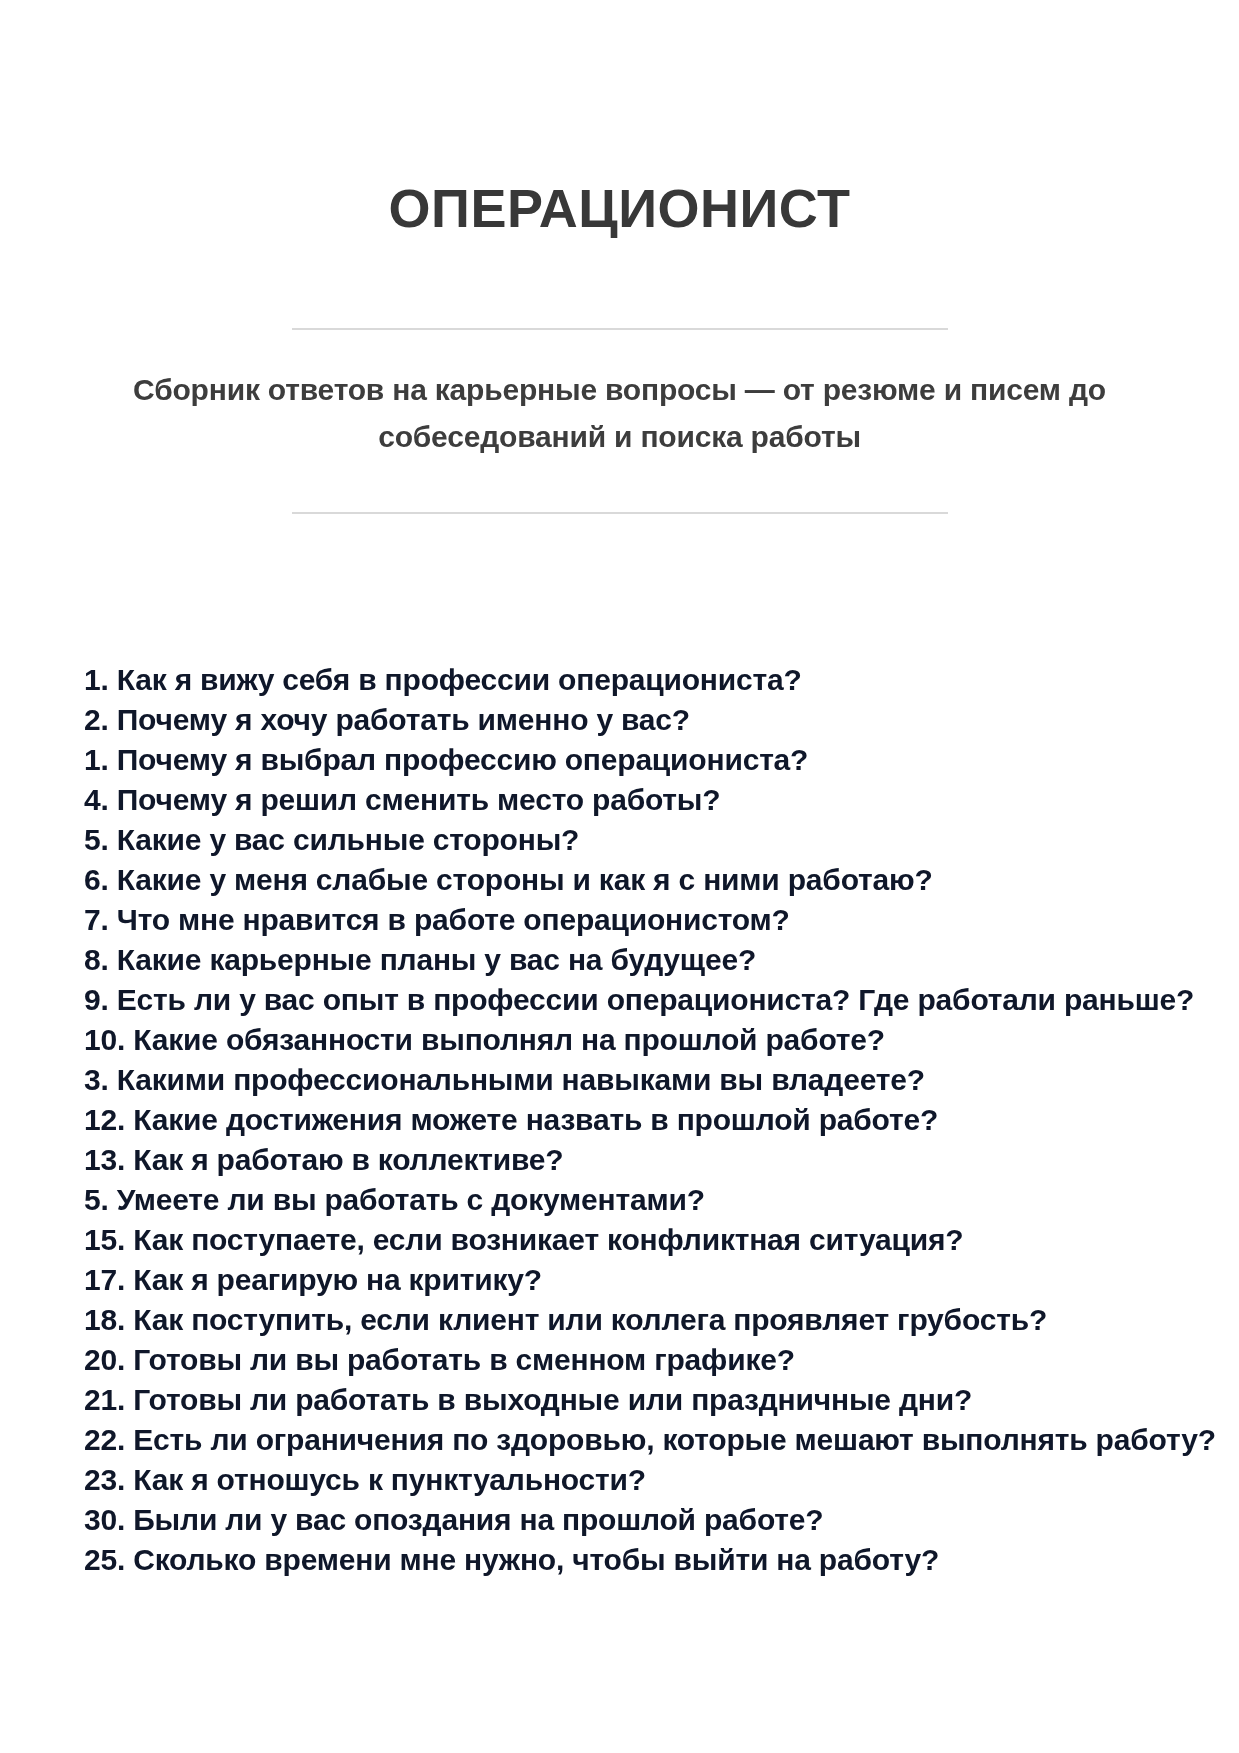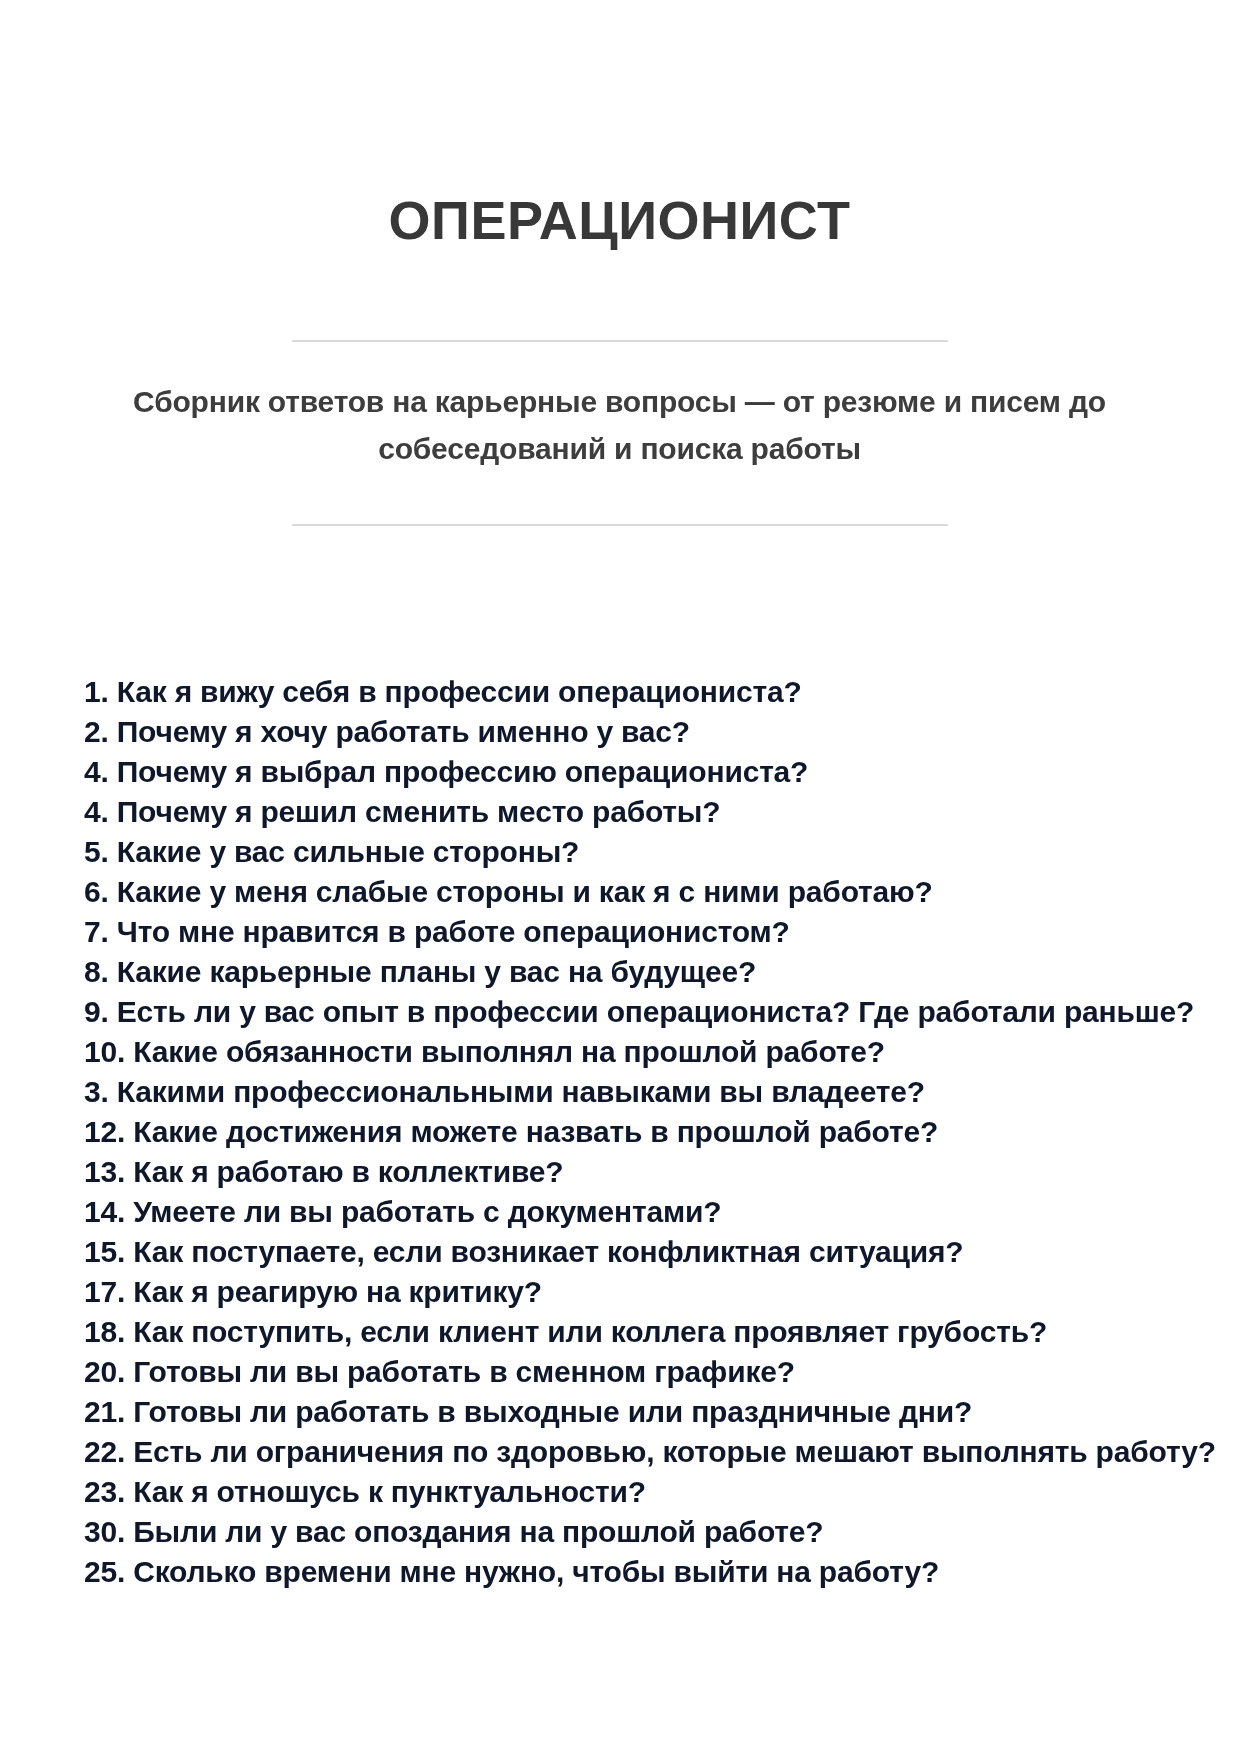--- a/index.html
+++ b/index.html
@@ -3,21 +3,21 @@
 <meta charset="utf-8">
 <style>
   * { margin: 0; padding: 0; box-sizing: border-box; }
   html, body {
     background: #ffffff;
   }
   .page {
     position: relative;
     width: 1239px;
     height: 1662px;
-    margin: 12px auto;
+    margin: 0 auto;
     background: #ffffff;
     font-family: "Liberation Sans", sans-serif;
     color: #3a3a3a;
     overflow: hidden;
   }
   .doc-title {
     padding-top: 176px;
     font-size: 54px;
     line-height: 64px;
     font-weight: 700;
@@ -67,32 +67,32 @@
   <div class="divider top"></div>
 
   <h2 class="doc-subtitle">Сборник ответов на карьерные вопросы — от резюме и писем до
 собеседований и поиска работы</h2>
 
   <div class="divider bottom"></div>
 
   <div class="questions">
     <div class="question-item">1. Как я вижу себя в профессии операциониста?</div>
     <div class="question-item">2. Почему я хочу работать именно у вас?</div>
-    <div class="question-item">4. Почему я выбрал профессию операциониста?</div>
+    <div class="question-item">1. Почему я выбрал профессию операциониста?</div>
     <div class="question-item">4. Почему я решил сменить место работы?</div>
     <div class="question-item">5. Какие у вас сильные стороны?</div>
     <div class="question-item">6. Какие у меня слабые стороны и как я с ними работаю?</div>
     <div class="question-item">7. Что мне нравится в работе операционистом?</div>
     <div class="question-item">8. Какие карьерные планы у вас на будущее?</div>
     <div class="question-item">9. Есть ли у вас опыт в профессии операциониста? Где работали раньше?</div>
     <div class="question-item">10. Какие обязанности выполнял на прошлой работе?</div>
     <div class="question-item">3. Какими профессиональными навыками вы владеете?</div>
     <div class="question-item">12. Какие достижения можете назвать в прошлой работе?</div>
     <div class="question-item">13. Как я работаю в коллективе?</div>
-    <div class="question-item">14. Умеете ли вы работать с документами?</div>
+    <div class="question-item">5. Умеете ли вы работать с документами?</div>
     <div class="question-item">15. Как поступаете, если возникает конфликтная ситуация?</div>
     <div class="question-item">17. Как я реагирую на критику?</div>
     <div class="question-item">18. Как поступить, если клиент или коллега проявляет грубость?</div>
     <div class="question-item">20. Готовы ли вы работать в сменном графике?</div>
     <div class="question-item">21. Готовы ли работать в выходные или праздничные дни?</div>
     <div class="question-item">22. Есть ли ограничения по здоровью, которые мешают выполнять работу?</div>
     <div class="question-item">23. Как я отношусь к пунктуальности?</div>
     <div class="question-item">30. Были ли у вас опоздания на прошлой работе?</div>
     <div class="question-item">25. Сколько времени мне нужно, чтобы выйти на работу?</div>
   </div>

